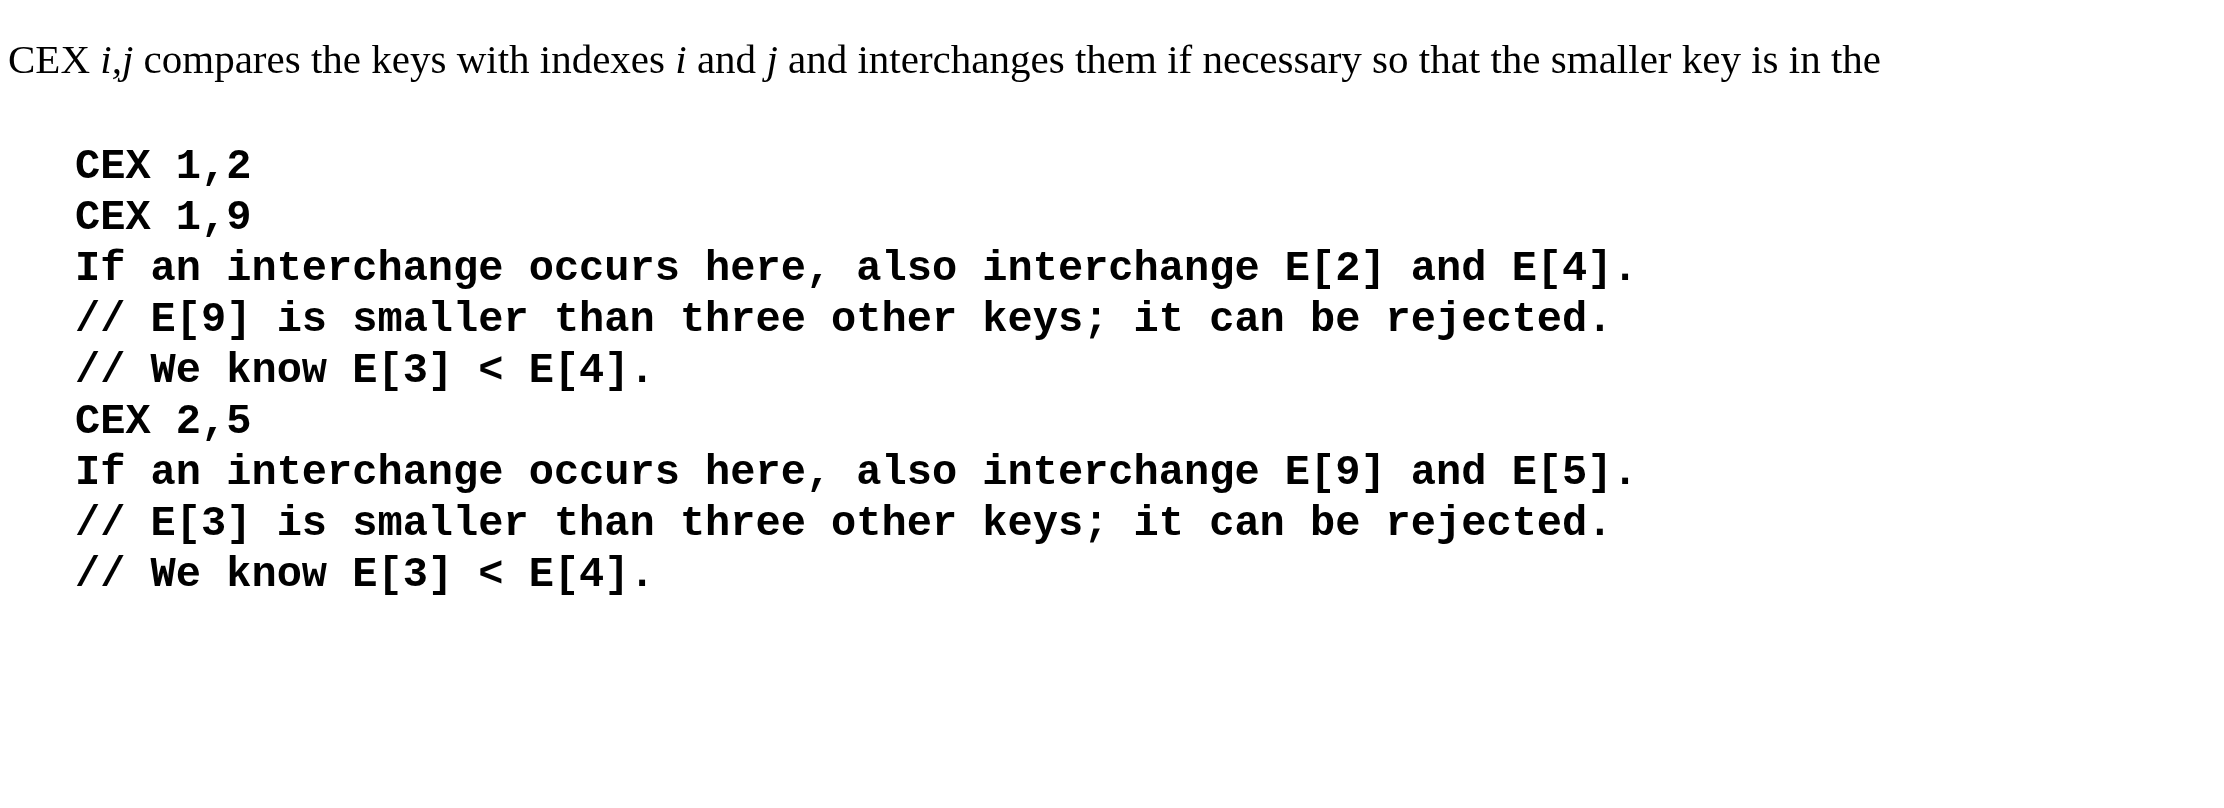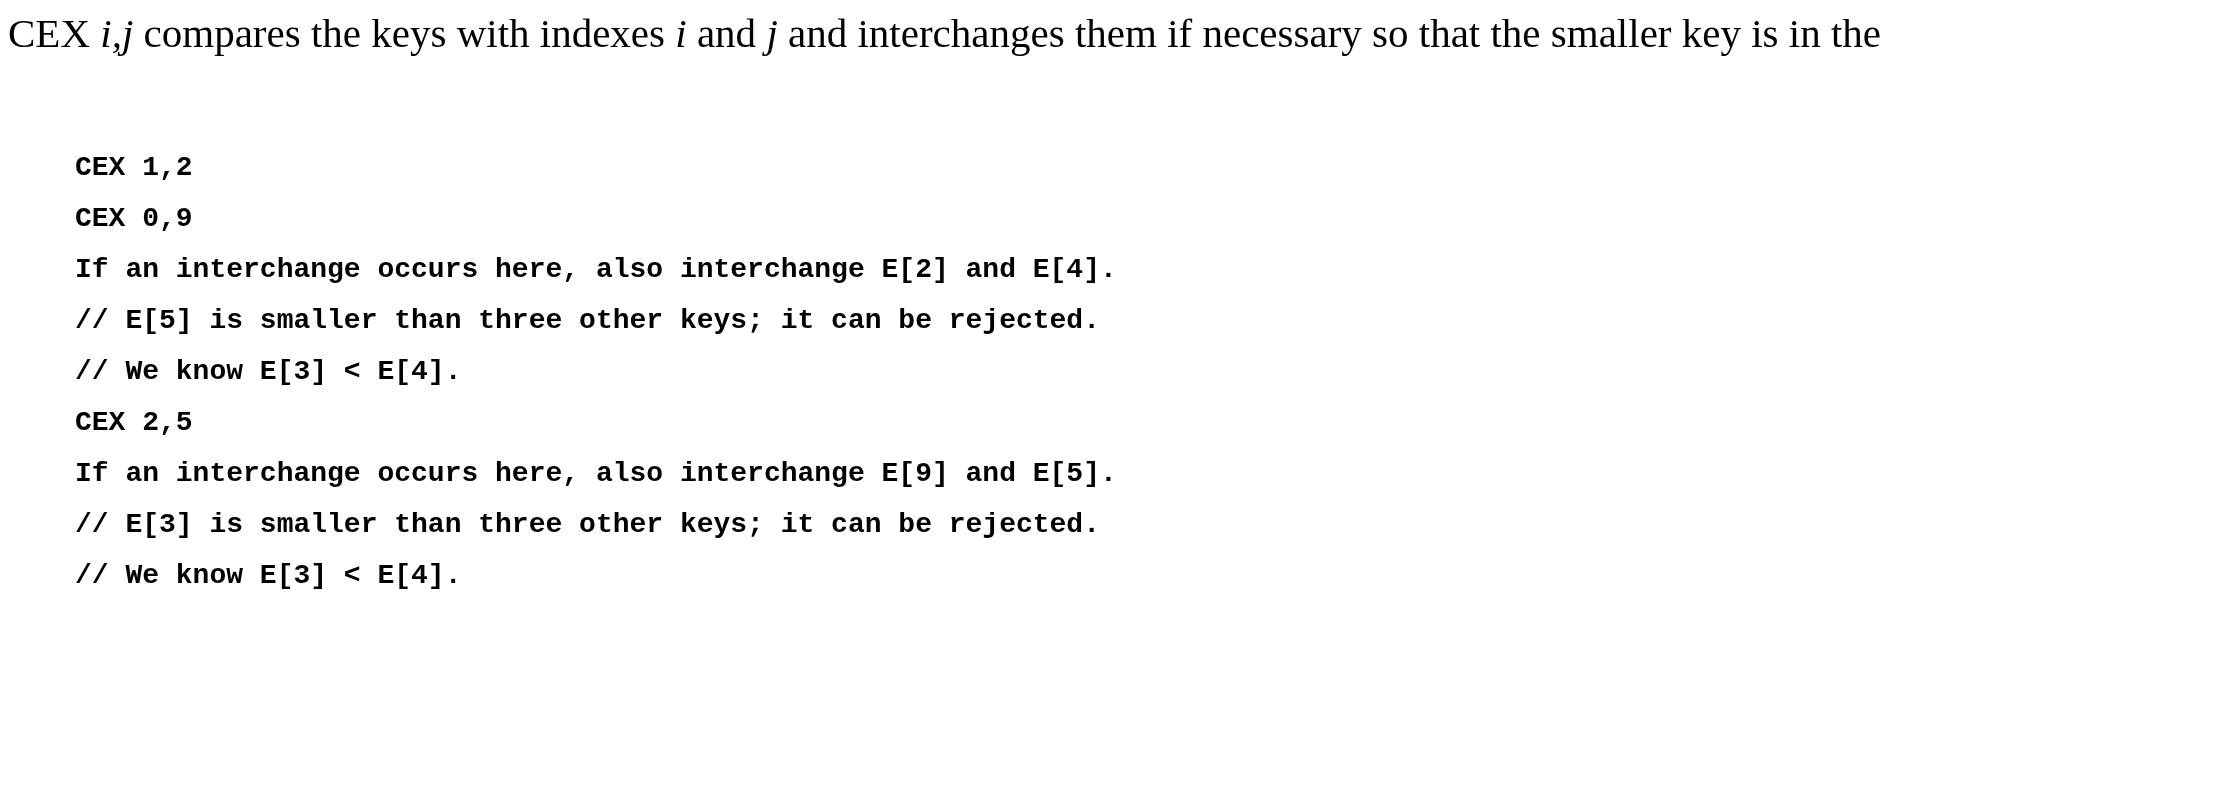--- a/index.html
+++ b/index.html
@@ -19,53 +19,54 @@
     left: 8px;
     top: 4px;
     font-family: "Liberation Serif", "DejaVu Serif", serif;
     font-size: 41px;
     line-height: 58px;
     color: #000000;
   }
   .pline {
     display: block;
     white-space: nowrap;
+    margin-top: 26px;
   }
   .it {
     font-style: italic;
   }
   .code {
     position: absolute;
     left: 75px;
     top: 142px;
     font-family: "Liberation Mono", "DejaVu Sans Mono", monospace;
-    font-size: 28px;
+    font-size: 42px;
     font-weight: bold;
     line-height: 51px;
     color: #000000;
   }
   .cline {
     display: block;
     white-space: pre;
   }
 </style>
 </head>
 <body>
 
 <div>
 
   <div class="para">
     <span class="pline"><span>CEX </span><span class="it">i,j</span><span> compares the keys with indexes </span><span class="it">i</span><span> and </span><span class="it">j</span><span> and interchanges them if necessary so that the smaller key is in the</span></span>
   </div>
 
   <div class="code">
     <span class="cline">CEX 1,2</span>
-    <span class="cline">CEX 0,9</span>
+    <span class="cline">CEX 1,9</span>
     <span class="cline">If an interchange occurs here, also interchange E[2] and E[4].</span>
-    <span class="cline">// E[5] is smaller than three other keys; it can be rejected.</span>
+    <span class="cline">// E[9] is smaller than three other keys; it can be rejected.</span>
     <span class="cline">// We know E[3] &lt; E[4].</span>
     <span class="cline">CEX 2,5</span>
     <span class="cline">If an interchange occurs here, also interchange E[9] and E[5].</span>
     <span class="cline">// E[3] is smaller than three other keys; it can be rejected.</span>
     <span class="cline">// We know E[3] &lt; E[4].</span>
   </div>
 
 </div>
 
 </body></html>

